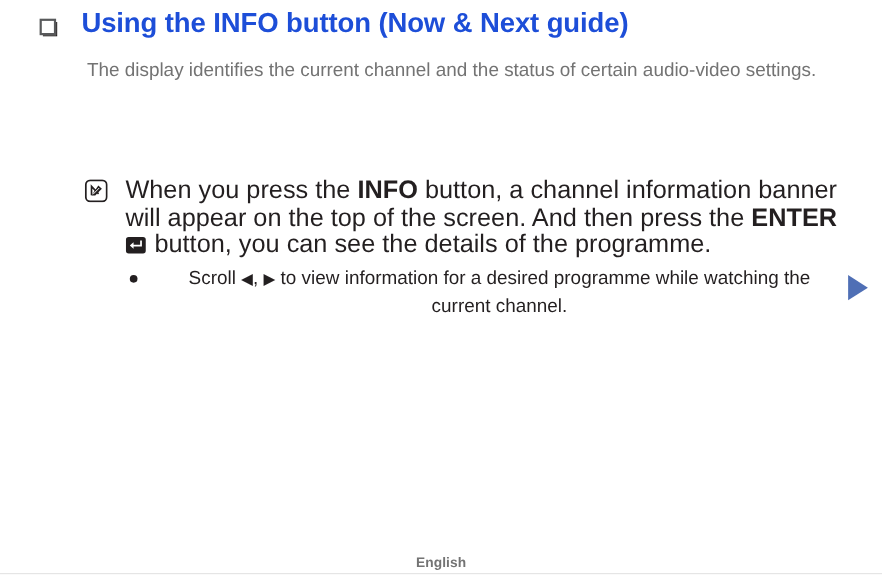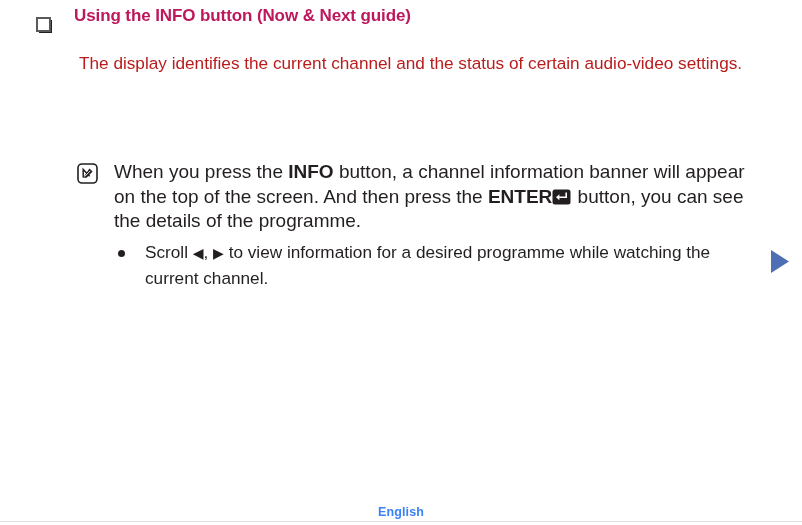--- a/index.html
+++ b/index.html
@@ -52,38 +52,38 @@
     content: "";
     position: absolute;
     left: 0;
     top: 0;
     width: 11px;
     height: 11px;
     background: #ffffff;
     border: 2px solid #58595b;
   }
   .title-text {
-    font-size: 17px;
+    font-size: 25px;
     font-weight: bold;
     line-height: 1.2;
     letter-spacing: -0.1px;
-    color: #be185d;
+    color: #1d4ed8;
   }
 
   
   .body-block {
     position: absolute;
     left: 79px;
     top: 50px;
     width: 668px;
   }
   .para {
     font-size: 17.2px;
     line-height: 26px;
-    color: #b91c1c;
+    color: #737373;
     margin: 0 0 0 0;
   }
   .para + .para { margin-top: 0px; }
 
   
   .note-row {
     position: absolute;
     left: 77px;
     top: 160px;
     width: 690px;
@@ -91,21 +91,21 @@
     align-items: flex-start;
   }
   .note-icon {
     flex: 0 0 auto;
     width: 21px;
     height: 21px;
     margin-top: 3px;
     margin-right: 16px;
   }
   .note-text {
-    font-size: 19px;
+    font-size: 23px;
     line-height: 24.5px;
     color: #231f20;
     flex: 1 1 auto;
   }
   .note-text b { font-weight: bold; }
 
   .enter-key {
     display: inline-block;
     width: 19px;
     height: 16px;
@@ -117,20 +117,21 @@
   .bullet-list {
     position: absolute;
     left: 118px;
     top: 240px;
     width: 645px;
   }
   .bullet-item {
     display: flex;
     align-items: flex-start;
     margin-bottom: 5px;
+    text-align: center;
   }
   .bullet-dot {
     flex: 0 0 auto;
     width: 7px;
     height: 7px;
     border-radius: 50%;
     background: #231f20;
     margin-top: 10px;
     margin-right: 20px;
   }
@@ -155,21 +156,21 @@
   .footer {
     position: absolute;
     left: 0;
     right: 0;
     top: 502px;
     text-align: center;
   }
   .footer-label {
     font-size: 12.5px;
     font-weight: bold;
-    color: #3b82f6;
+    color: #737373;
     letter-spacing: 0.1px;
   }
   .footer-rule {
     position: absolute;
     left: 0;
     right: 0;
     top: 521px;
     height: 1px;
     background: #e3e3e3;
   }

